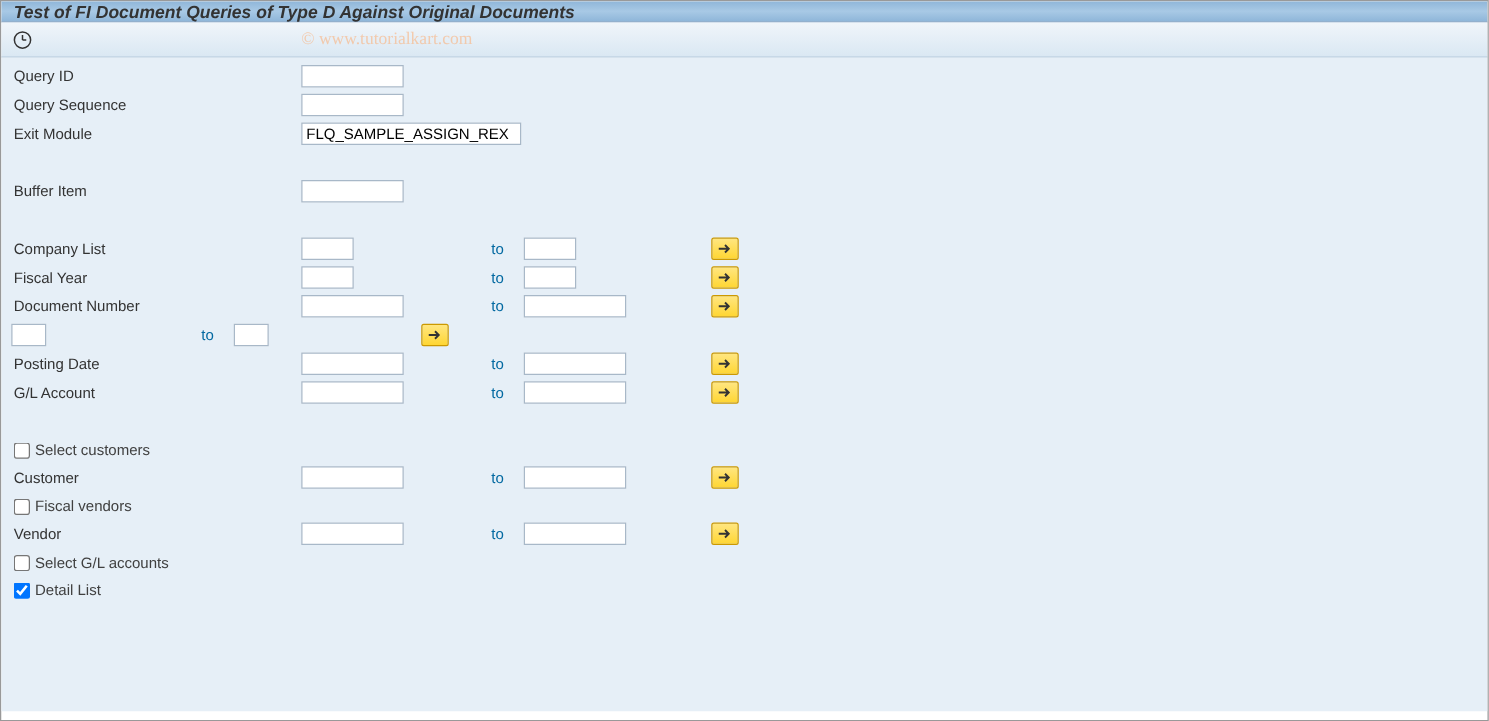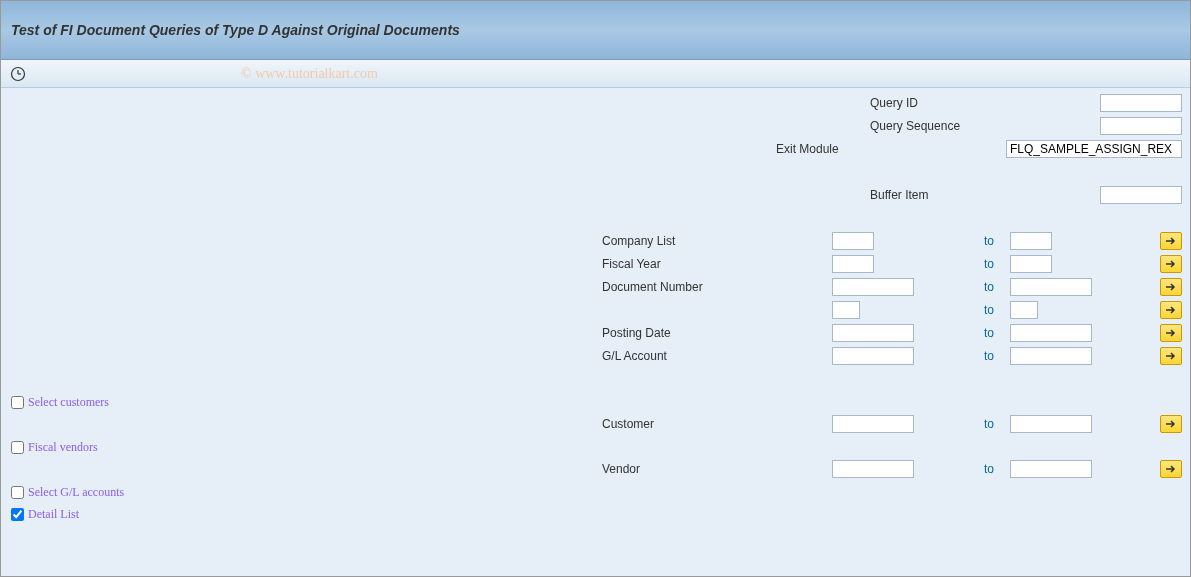--- a/index.html
+++ b/index.html
@@ -7,21 +7,21 @@
       font-family: Arial, sans-serif;
       font-size: 12px;
       background: #fff;
       width: 1191px;
       height: 577px;
       overflow: hidden;
       border: 1px solid #999;
     }
     .titlebar {
       background: linear-gradient(to bottom, #8fb6d9 0%, #a8c9e5 50%, #8fb6d9 100%);
-      padding: 21px 10px;
+      padding: 0 10px;
       border-bottom: 1px solid #7a9cc0;
     }
     .titlebar-text {
       font-weight: bold;
       font-style: italic;
       font-size: 14px;
       color: #333;
     }
     .toolbar {
       background: linear-gradient(to bottom, #f0f5fa, #dae8f3);
@@ -50,23 +50,22 @@
     .content {
       background: #e6eff7;
       padding: 4px 8px;
       height: calc(100% - 52px);
     }
     .form-row {
       display: flex;
       align-items: center;
       height: 22px;
       margin-bottom: 1px;
-      justify-content: flex-end;
-    }
-    .form-row.gap { margin-top: 24px; margin-left: 33px; }
+    }
+    .form-row.gap { margin-top: 24px; }
     .label {
       width: 232px;
       color: #333;
       padding-left: 2px;
     }
     .input-sm { width: 82px; }
     .input-lg { width: 176px; }
     .input-xs { width: 42px; }
     .input-tiny { width: 28px; }
     input[type="text"] {
@@ -103,21 +102,21 @@
       align-items: center;
       height: 22px;
       padding-left: 2px;
     }
     .checkbox-row input[type="checkbox"] {
       margin-right: 4px;
       width: 13px;
       height: 13px;
       cursor: pointer;
     }
-    .checkbox-row label { color: #8b5cf6; cursor: pointer; font-family: Liberation Serif, serif; }
+    .checkbox-row label { color: #404040; cursor: pointer; }
   </style>
 </head>
 <body>
 
 <div class="titlebar">
   <span class="titlebar-text">Test of FI Document Queries of Type D Against Original Documents</span>
 </div>
 
 <div class="toolbar">
   <div class="execute-btn">

